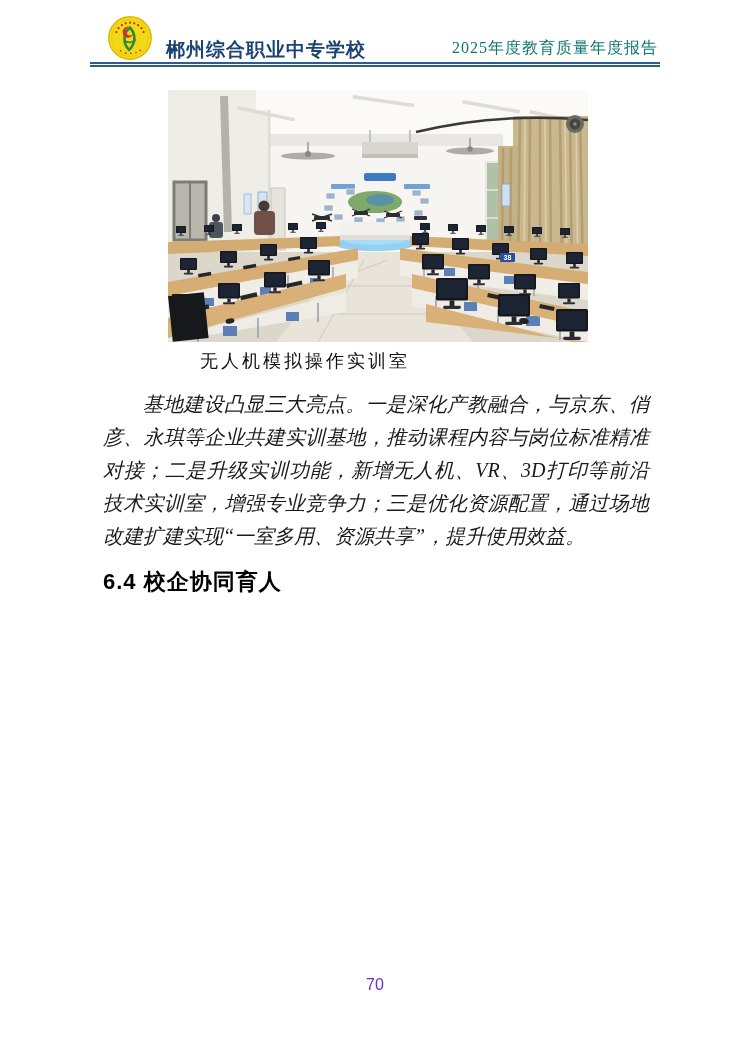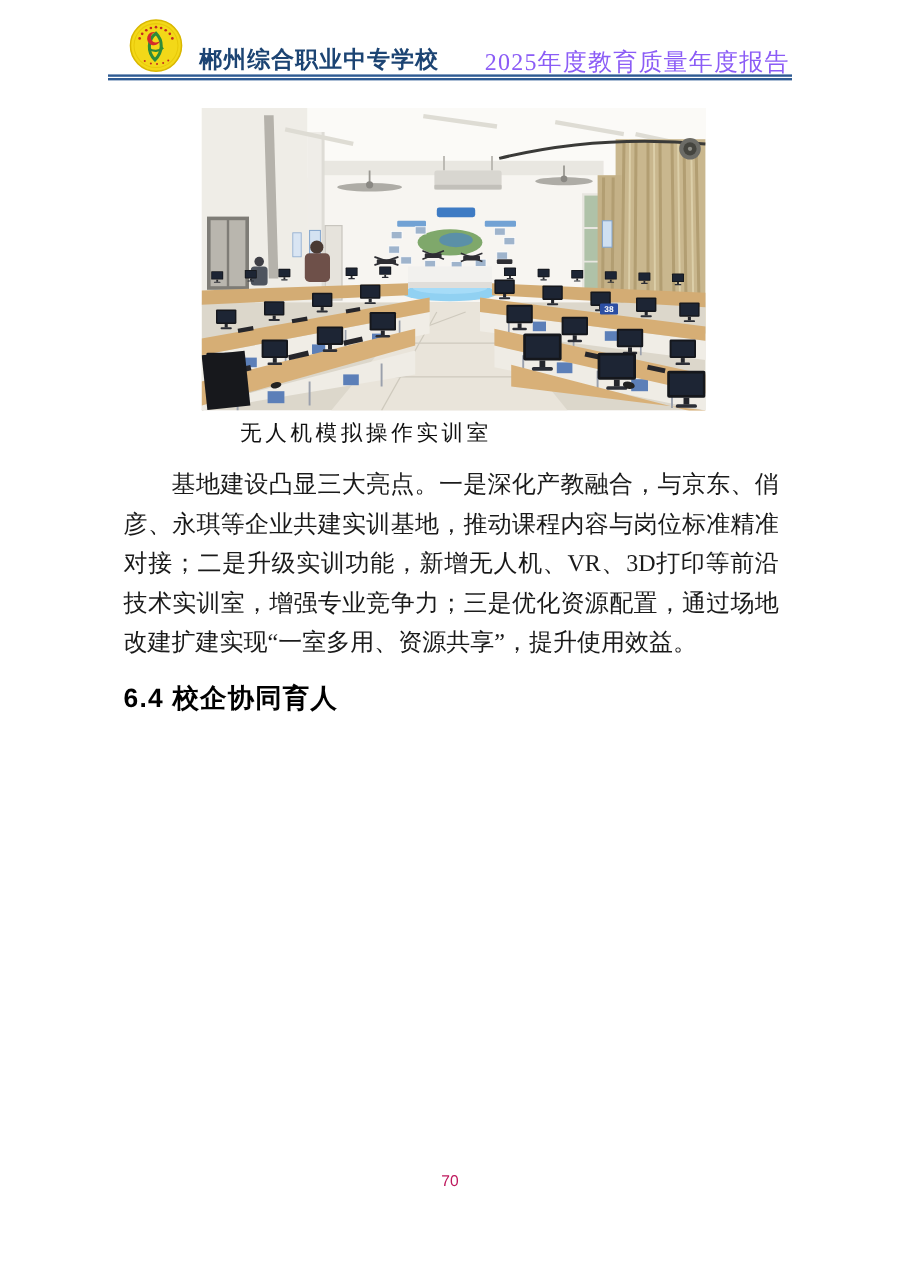--- a/index.html
+++ b/index.html
@@ -11,50 +11,50 @@
     color:#1c1c1c;
   }
   
   .hdr-logo { position:absolute; left:107px; top:15px; width:46px; height:46px; }
   .hdr-school {
     position:absolute; left:166px; top:37px; font-size:19px; font-weight:bold;
     color:#1c4473; font-family:"Liberation Sans","DejaVu Sans",sans-serif;
     letter-spacing:1px;
   }
   .hdr-report {
-    position:absolute; right:92px; top:38px; font-size:20px; color:#8b5cf6;
+    position:absolute; right:92px; top:38px; font-size:16px; color:#0f766e;
     font-family:"Liberation Serif","DejaVu Serif",serif; letter-spacing:1px;
   }
   .hdr-rule {
     position:absolute; left:90px; top:62px; width:570px; height:5px;
     border-top:2px solid #2f5b93; border-bottom:2px solid #2f5b93;
   }
   
   .photo { position:absolute; left:168px; top:90px; width:420px; height:252px; }
   .photo svg { display:block; width:420px; height:252px; }
   .caption {
     position:absolute; left:0; top:349px; width:610px; text-align:center;
     font-size:18px; letter-spacing:3px; color:#111;
   }
   
   .bodytext {
     position:absolute; left:103px; top:388px; width:546px;
     font-size:20px; line-height:33px; text-align:justify;
     color:#1a1a1a;
   }
-  .bodytext p { text-indent:2em; }
+  .bodytext p { text-indent:2em;font-style:italic; }
   .h64 {
     font-size:22px; font-weight:bold; color:#000;
     font-family:"Liberation Sans","DejaVu Sans",sans-serif;
     margin-top:12px; margin-bottom:14px; text-indent:0; letter-spacing:1px;
   }
   
   .pagenum {
     position:absolute; left:0; top:976px; width:750px; text-align:center;
-    font-size:13px; color:#be185d;
+    font-size:16px; color:#6d28d9;
     font-family:"Liberation Sans","DejaVu Sans",sans-serif;
   }
 </style>
 </head>
 <body>
 
 <div class="page">
 
   <div class="hdr-logo">
     <svg viewBox="0 0 54 54">

